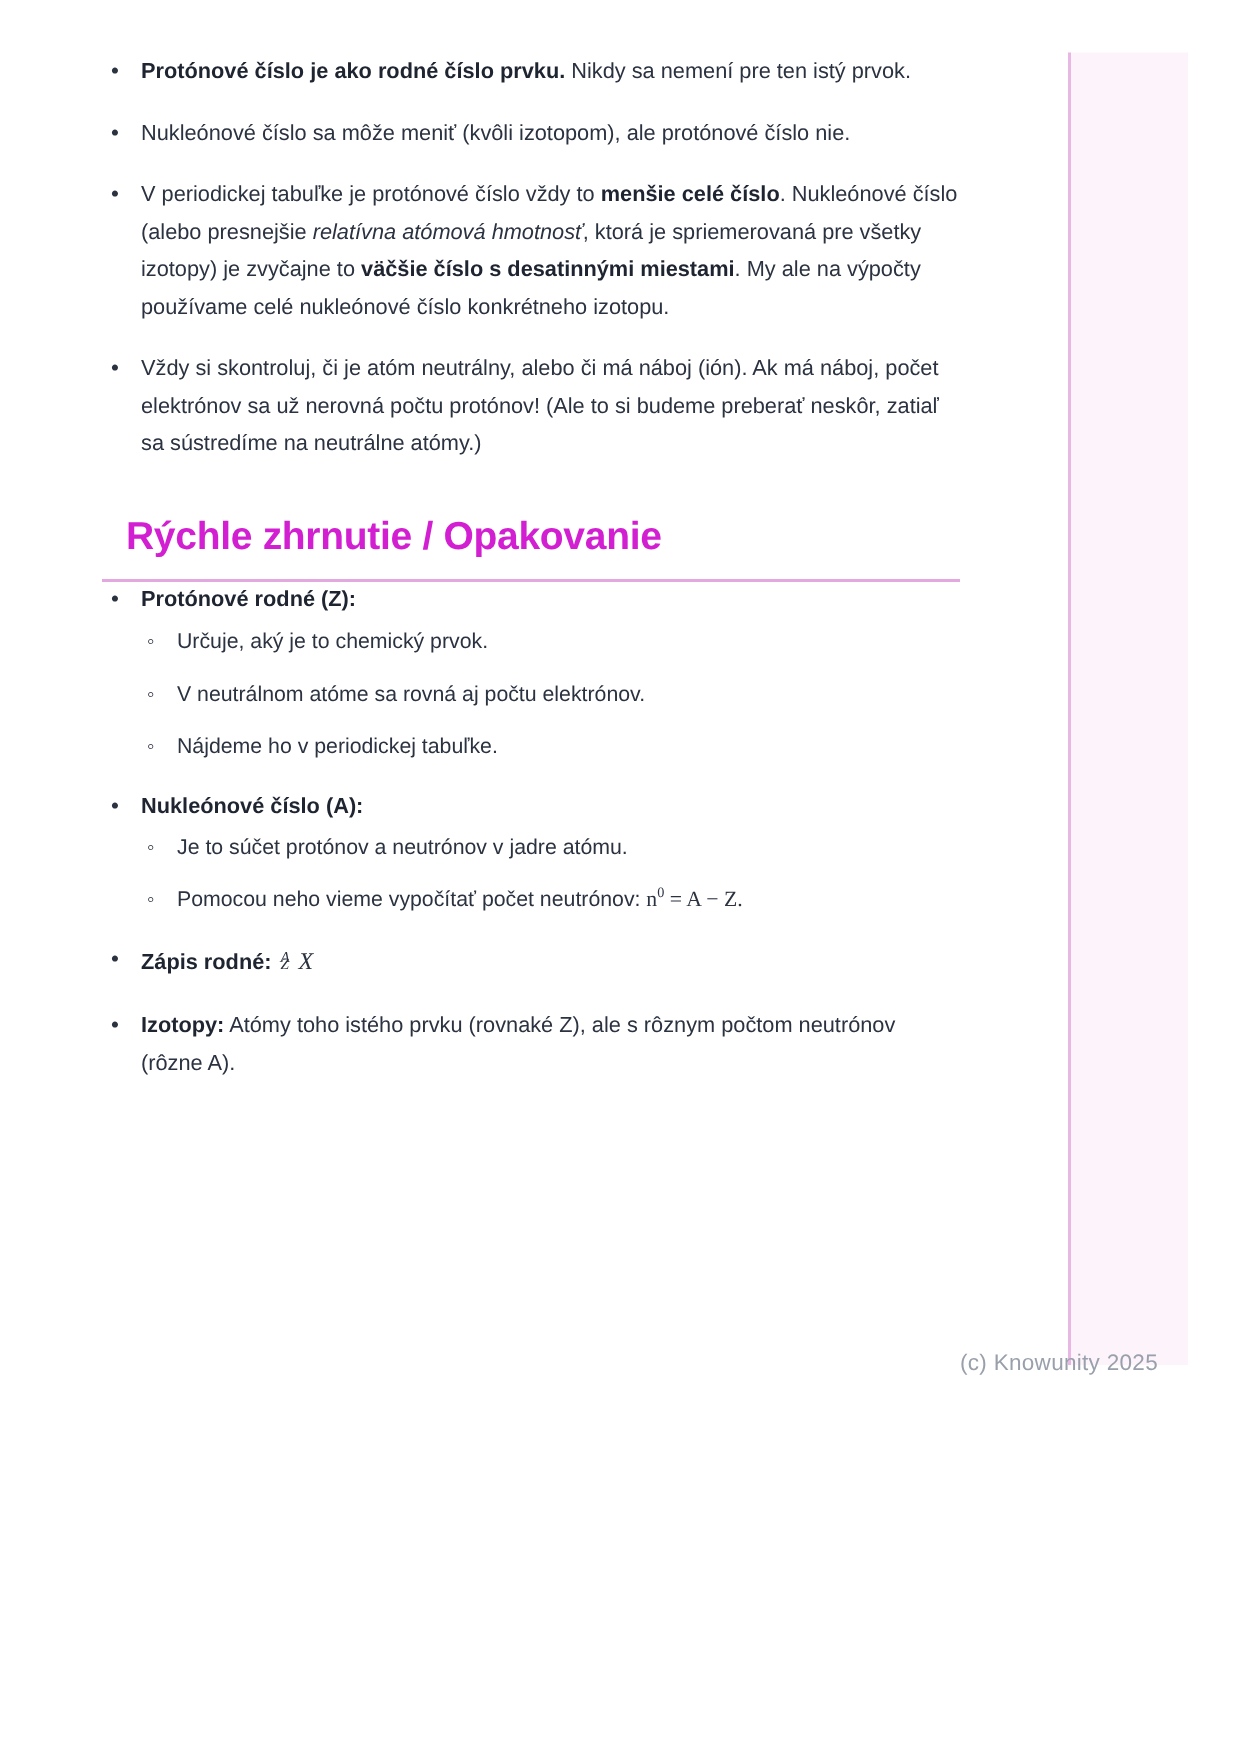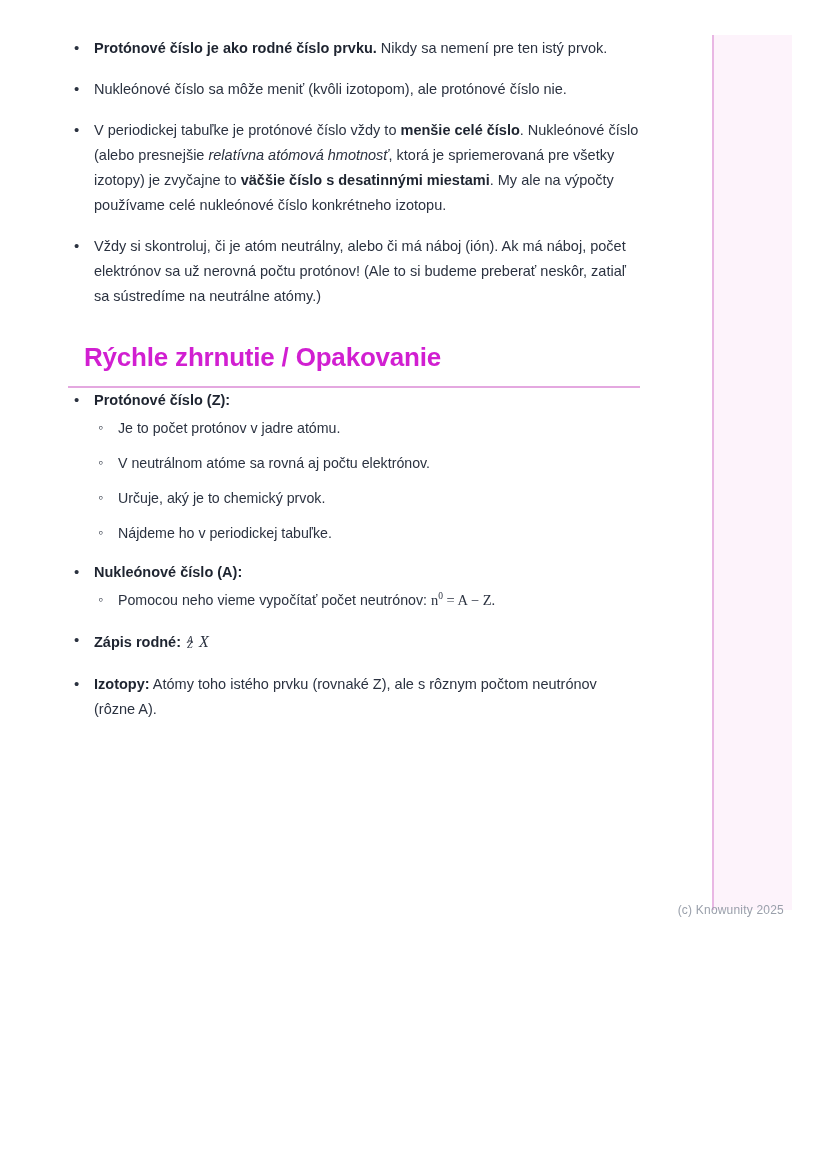--- a/index.html
+++ b/index.html
@@ -138,23 +138,23 @@
     font-family: "Liberation Serif", serif;
     font-style: italic;
     font-size: 16px;
   }
   sup.sm {
     font-size: 9.5px;
     vertical-align: super;
   }
   .footer {
     position: absolute;
-    right: 44px;
+    right: 56px;
     bottom: 46px;
-    font-size: 12px;
+    font-size: 15px;
     color: #9aa0ab;
     letter-spacing: 0.2px;
   }
 </style>
 </head>
 <body>
 
 <div class="page">
 
   <div class="side-band"></div>
@@ -176,32 +176,32 @@
       </li>
     </ul>
 
     <h2 class="heading">Rýchle zhrnutie / Opakovanie</h2>
     <div class="heading-rule"></div>
 
 
     <ul class="lvl1">
 
       <li>
-        <span class="group-title">Protónové číslo (Z):</span>
+        <span class="group-title">Protónové rodné (Z):</span>
         <ul class="lvl2">
-          <li>Je to počet protónov v jadre atómu.</li>
+          <li>Určuje, aký je to chemický prvok.</li>
           <li>V neutrálnom atóme sa rovná aj počtu elektrónov.</li>
-          <li>Určuje, aký je to chemický prvok.</li>
           <li>Nájdeme ho v periodickej tabuľke.</li>
         </ul>
       </li>
 
       <li>
         <span class="group-title">Nukleónové číslo (A):</span>
         <ul class="lvl2">
+          <li>Je to súčet protónov a neutrónov v jadre atómu.</li>
           <li>
             <span>Pomocou neho vieme vypočítať počet neutrónov: </span><span class="mono-formula"><span>n</span><sup class="sm">0</sup> <span>= A − Z.</span></span>
           </li>
         </ul>
       </li>
 
       <li>
         <span class="group-title">Zápis rodné:</span>
         <span class="frac">
           <span class="top">A</span>

